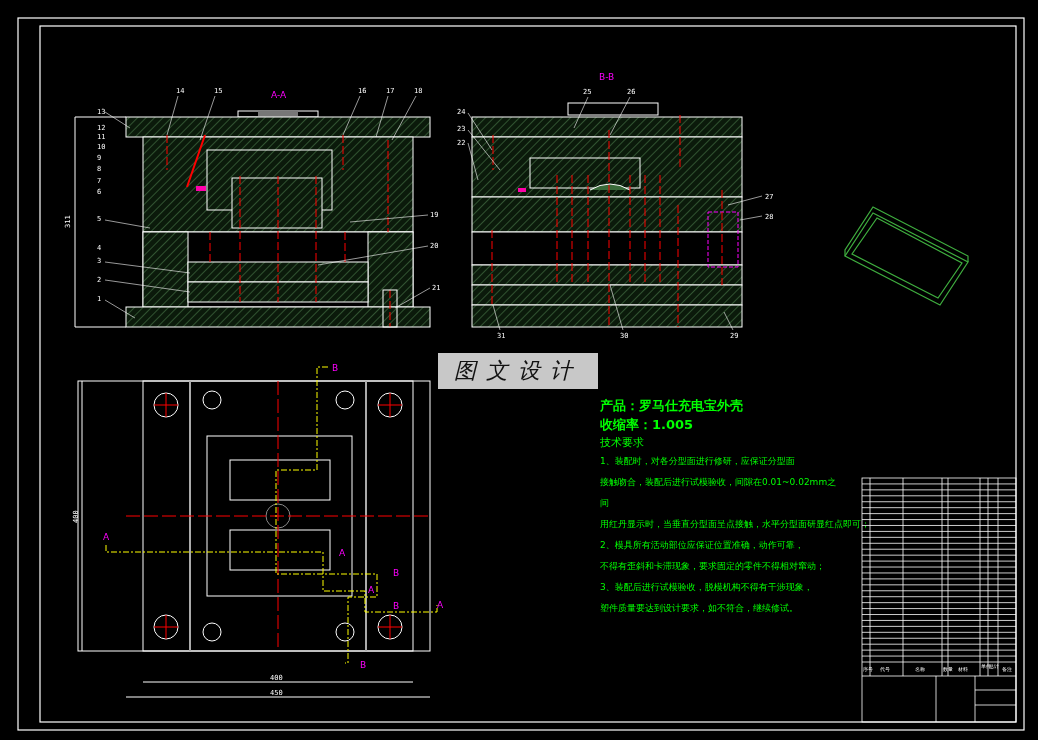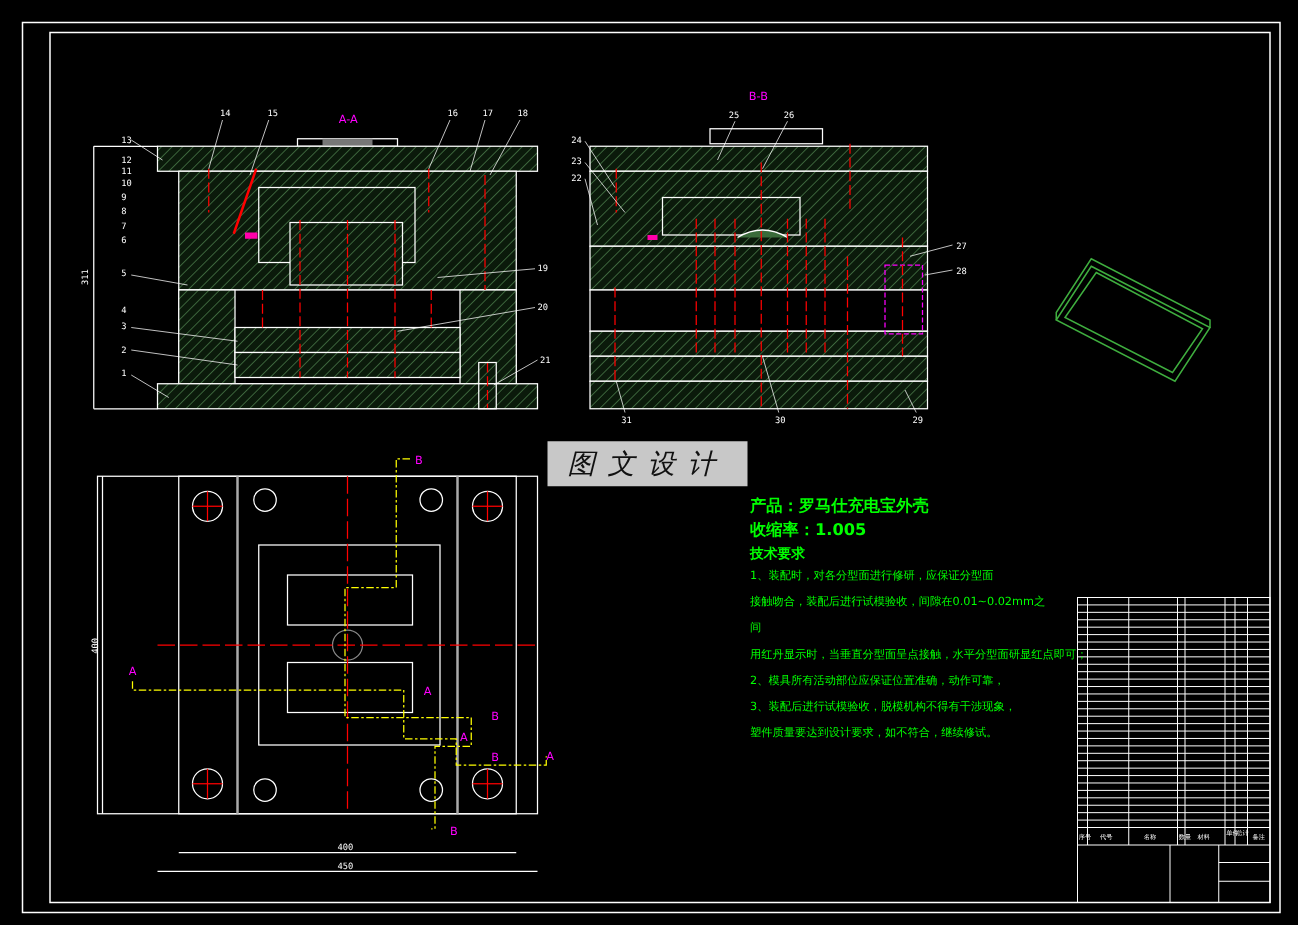--- a/index.html
+++ b/index.html
@@ -2,21 +2,21 @@
 <html><head>
 <meta charset="utf-8">
 <style>
   html,body{margin:0;padding:0;background:#000;}
   body{width:1038px;height:740px;position:relative;overflow:hidden;font-family:"DejaVu Sans",sans-serif;}
   #drawing{position:absolute;left:0;top:0;}
   .wm{position:absolute;left:438px;top:353px;width:160px;height:36px;background:#c8c8c8;color:#111;
       font-family:"DejaVu Serif",serif;font-size:22px;letter-spacing:10px;display:flex;align-items:center;justify-content:center;font-style:italic;}
   .notes{position:absolute;left:600px;top:396px;color:#00ff00;font-family:"DejaVu Sans",sans-serif;}
   .notes .h{font-size:13px;font-weight:bold;line-height:19px;}
-  .notes .s{font-size:11px;line-height:17px;font-weight:bold;}
+  .notes .s{font-size:11px;line-height:17px;}
   .notes .t{font-size:9px;line-height:21px;}
   .tb-text{font-family:"DejaVu Sans",sans-serif;font-size:5px;fill:#fff;}
   .lbl{font-family:"DejaVu Sans Mono",monospace;font-size:7px;fill:#fff;}
   .sec{font-family:"DejaVu Sans",sans-serif;font-size:9px;fill:#ff00ff;}
 </style>
 </head>
 <body>
 
 <svg id="drawing" width="1038" height="740" viewBox="0 0 1038 740">
 
@@ -284,15 +284,16 @@
 
 <div class="notes">
   <div class="h">产品：罗马仕充电宝外壳</div>
   <div class="h">收缩率：1.005</div>
   <div class="s">技术要求</div>
   <div class="t">1、装配时，对各分型面进行修研，应保证分型面</div>
   <div class="t">接触吻合，装配后进行试模验收，间隙在0.01~0.02mm之</div>
   <div class="t">间</div>
   <div class="t">用红丹显示时，当垂直分型面呈点接触，水平分型面研显红点即可；</div>
   <div class="t">2、模具所有活动部位应保证位置准确，动作可靠，</div>
+  <div class="t">不得有歪斜和卡滞现象，要求固定的零件不得相对窜动；</div>
   <div class="t">3、装配后进行试模验收，脱模机构不得有干涉现象，</div>
   <div class="t">塑件质量要达到设计要求，如不符合，继续修试。</div>
 </div>
 
 </body></html>

